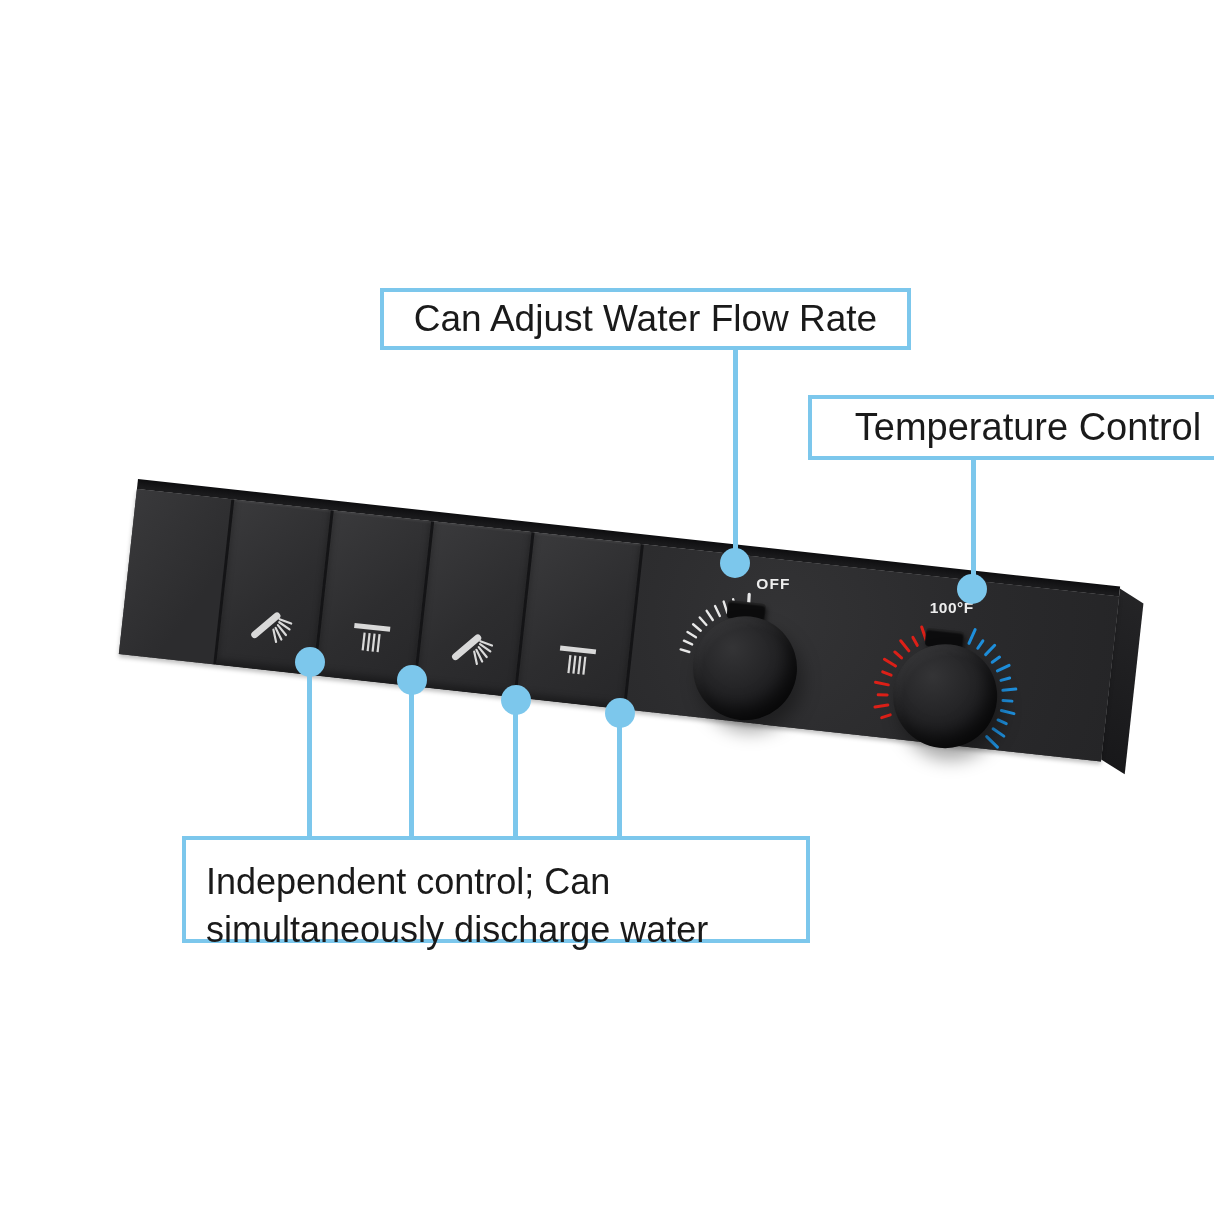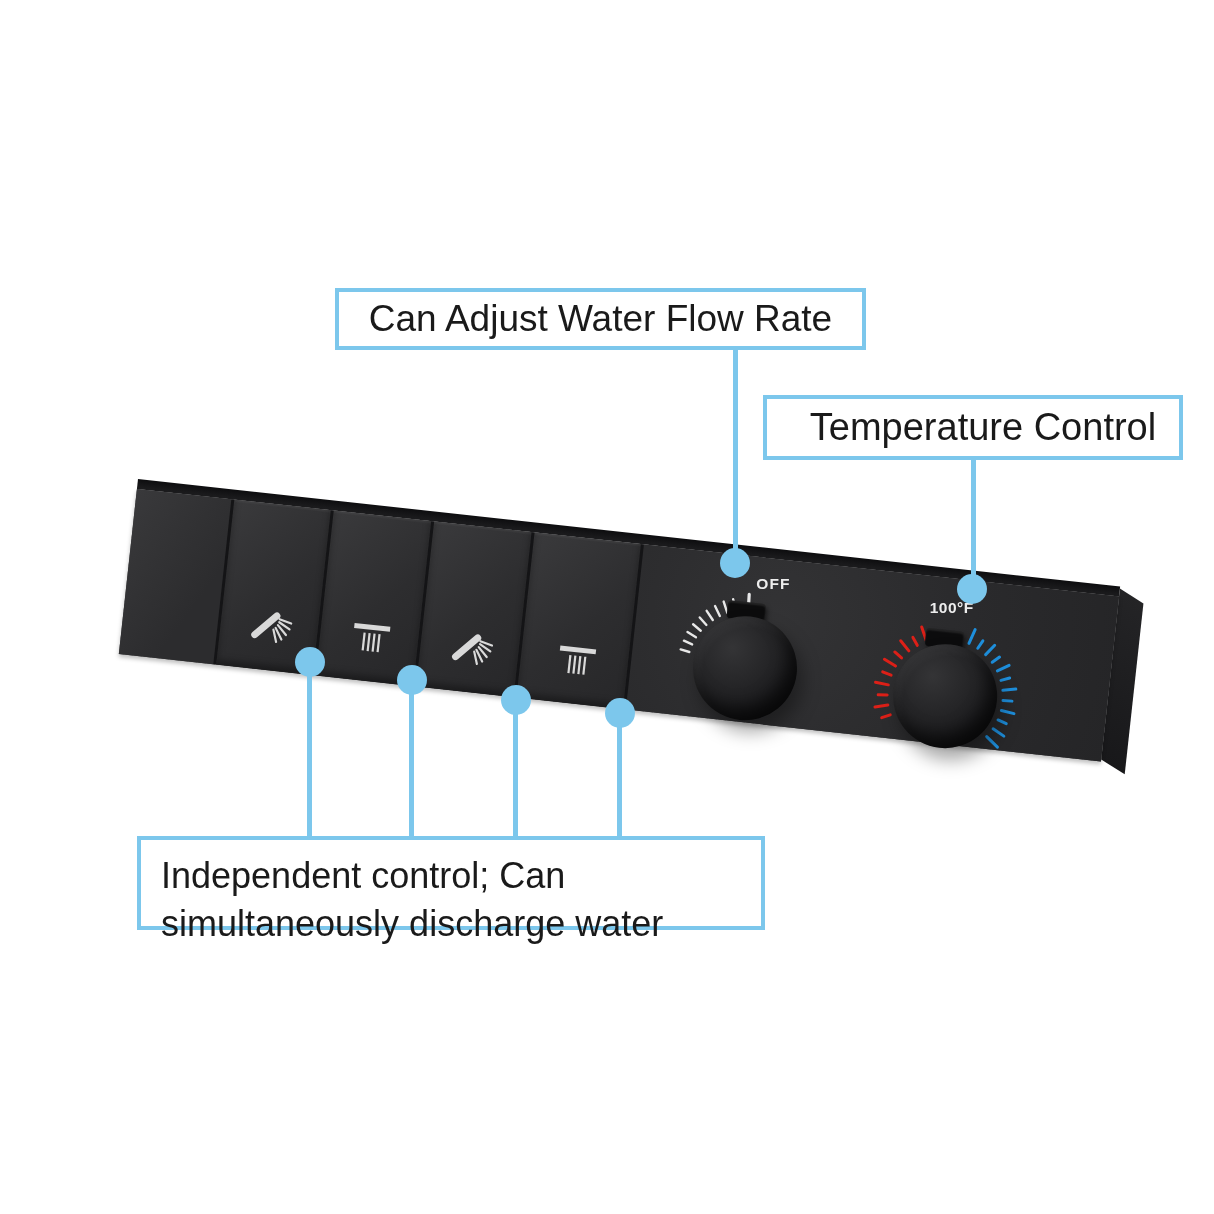--- a/index.html
+++ b/index.html
@@ -1,26 +1,26 @@
 <!DOCTYPE html>
 <html><head>
 <meta charset="utf-8">
 <style>
   html,body{margin:0;padding:0;background:#ffffff;}
   .stage{position:relative;width:1214px;height:1214px;background:#ffffff;overflow:hidden;
          font-family:"Liberation Sans", sans-serif;color:#1a1a1a;}
 
   
   .callout{position:absolute;background:#ffffff;border:4px solid #7cc7ec;box-sizing:border-box;
-           display:flex;align-items:center;z-index:6;}
+           display:flex;align-items:center;z-index:6;margin-left:45px;}
   .callout.center{justify-content:center;}
   .callout-flow{left:335px;top:288px;width:531px;height:62px;font-size:37px;}
   .callout-temp{left:763px;top:395px;width:420px;height:65px;font-size:38px;padding-left:20px;}
-  .callout-ind{left:137px;top:836px;width:628px;height:94px;font-size:36px;line-height:1.32;
-               padding:12px 20px;align-items:flex-start;justify-content:flex-end;}
+  .callout-ind{left:137px;top:836px;width:628px;height:107px;font-size:36px;line-height:1.32;
+               padding:18px 20px;align-items:flex-start;justify-content:flex-end;}
 
   
   .vline{position:absolute;width:5px;background:#7cc7ec;z-index:4;}
   .dot{position:absolute;width:30px;height:30px;border-radius:50%;background:#7cc7ec;z-index:5;}
 
   
   .panel{position:absolute;left:138px;top:479px;width:988px;height:176px;
          transform:rotate(6.25deg);transform-origin:left top;z-index:2;}
   .bevel{position:absolute;left:0;top:0;width:100%;height:10px;
          background:linear-gradient(180deg,#0d0d0f,#1d1d1f);}

